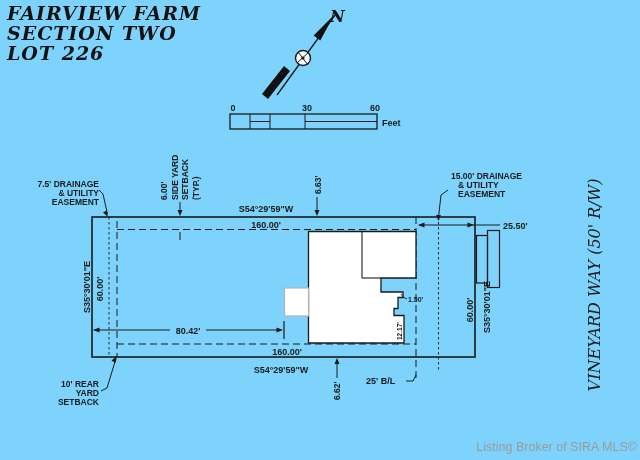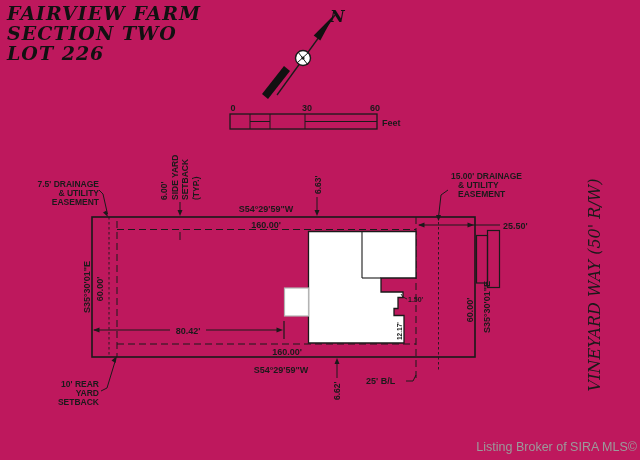--- a/index.html
+++ b/index.html
@@ -1,16 +1,16 @@
 <!DOCTYPE html>
 <html><head>
 <meta charset="utf-8">
 <style>
   html,body{margin:0;padding:0;background:#fff;}
-  .page{position:relative;width:640px;height:460px;background:#be185d;overflow:hidden;}
+  .page{position:relative;width:640px;height:460px;background:#7dd3fc;overflow:hidden;}
   svg{position:absolute;left:0;top:0;}
   .title-text{font-family:"DejaVu Serif", serif;font-weight:bold;font-style:italic;font-size:19px;fill:#111;letter-spacing:1px;}
   .lbl{font-family:"Liberation Sans", sans-serif;font-weight:bold;font-size:9px;fill:#1a1a1a;}
   .lbl-s{font-family:"Liberation Sans", sans-serif;font-weight:bold;font-size:8.5px;fill:#1a1a1a;}
   .lbl-xs{font-family:"Liberation Sans", sans-serif;font-weight:bold;font-size:7px;fill:#1a1a1a;}
   .lbl-xxs{font-family:"Liberation Sans", sans-serif;font-weight:bold;font-size:6.5px;fill:#1a1a1a;}
   .street-text{font-family:"DejaVu Serif", serif;font-style:italic;font-size:16px;fill:#1a1a1a;}
   .north-n{font-family:"DejaVu Serif", serif;font-style:italic;font-weight:bold;font-size:16px;fill:#111;}
   .wm{font-family:"Liberation Sans", sans-serif;font-size:12.5px;fill:#9b9b9b;}
   .ln{stroke:#1a1a1a;fill:none;}

